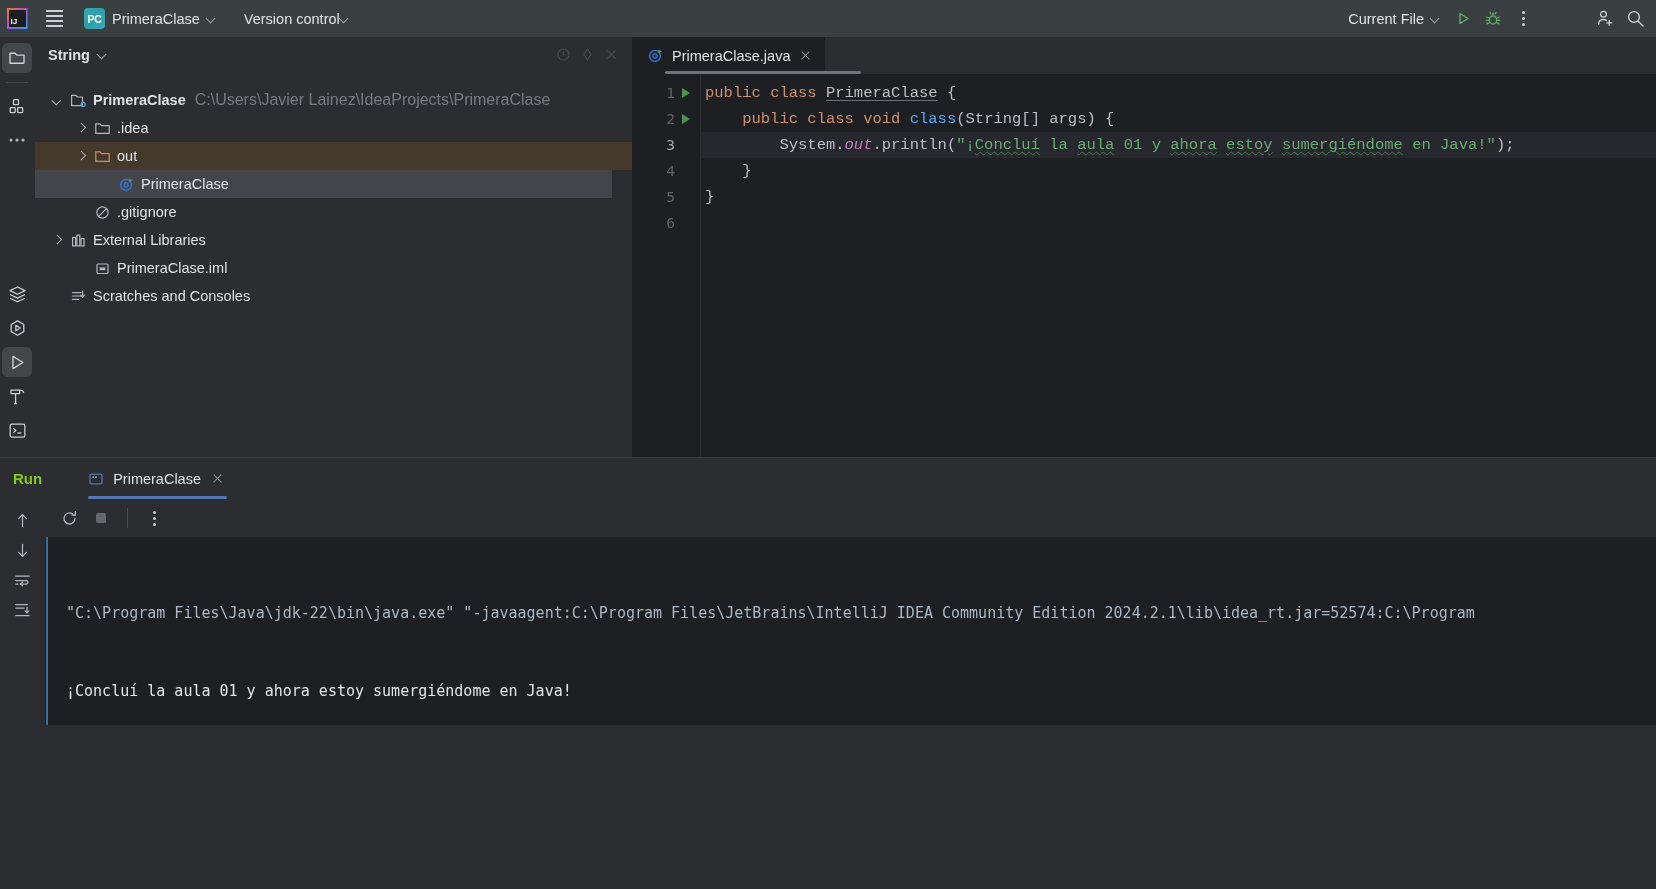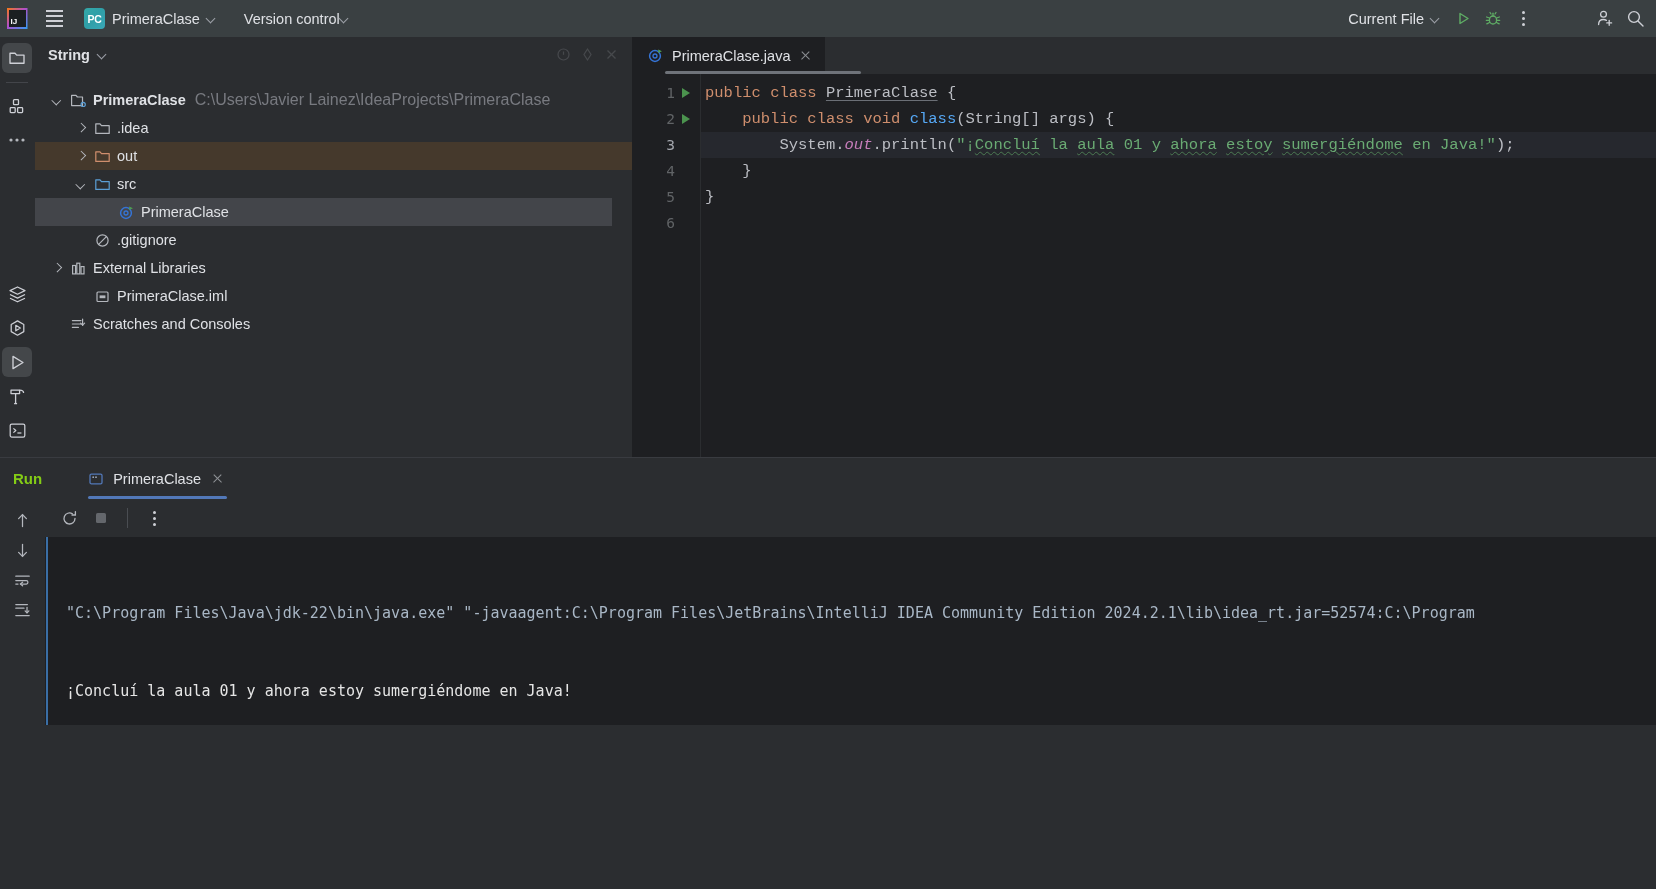--- a/index.html
+++ b/index.html
@@ -488,31 +488,20 @@
               <span class="arrow-r"></span>
             </span>
           <span class="ticon">
             <svg width="17" height="17" viewBox="0 0 17 17" stroke="#cf8e6d" stroke-width="1.2" fill="none" stroke-linejoin="round">
               <path d="M1.8 13.4 L1.8 3.8 L6 3.8 L7.5 5.6 L15.2 5.6 L15.2 13.4 Z"></path>
             </svg>
           </span>
           <span class="tlabel">out</span>
         </div>
 
-        <div class="tnode" style="padding-left:36px">
-          <span class="tarrow">
-              <span class="arrow-d"></span>
-            </span>
-          <span class="ticon">
-            <svg width="17" height="17" viewBox="0 0 17 17" stroke="#5b9fd6" stroke-width="1.2" fill="none" stroke-linejoin="round">
-              <path d="M1.8 13.4 L1.8 3.8 L6 3.8 L7.5 5.6 L15.2 5.6 L15.2 13.4 Z"></path>
-            </svg>
-          </span>
-          <span class="tlabel">src</span>
-        </div>
 
         <div class="tnode sel-file" style="padding-left:60px; margin-right:20px; border-radius:0;">
           <span class="tarrow empty"></span>
           <span class="ticon">
             <svg width="17" height="17" viewBox="0 0 17 17" fill="none">
               <circle cx="8" cy="9" r="5.4" stroke="#3574d6" stroke-width="1.5"></circle>
               <circle cx="8" cy="9" r="2" stroke="#3574d6" stroke-width="1.3"></circle>
               <path d="M11.2 2.4 L15 4.2 L11.2 6.0 Z" fill="#4f9c52"></path>
             </svg>
           </span>

